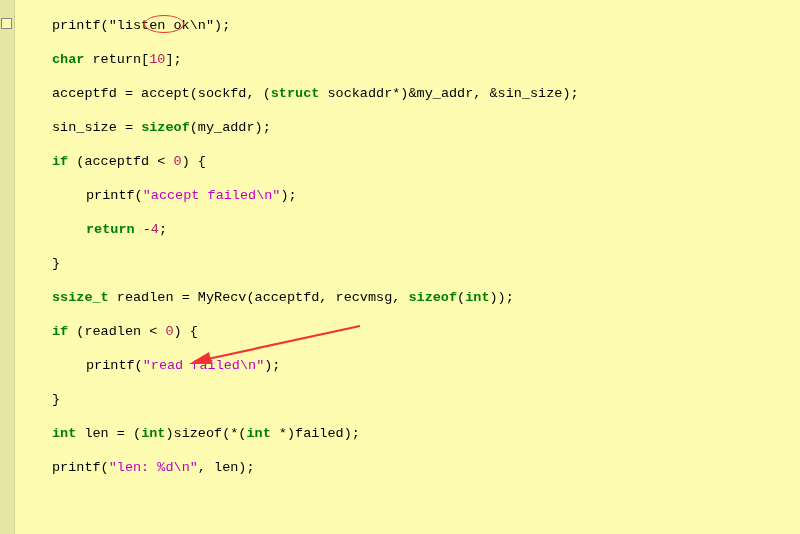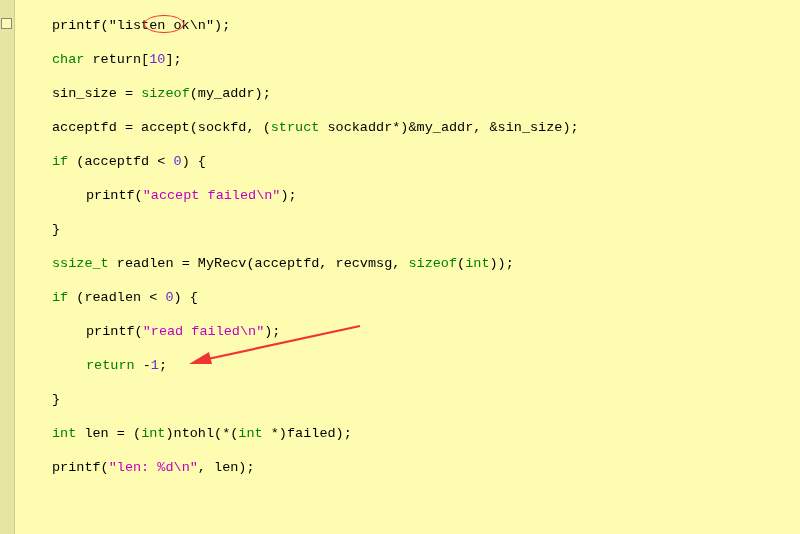--- a/index.html
+++ b/index.html
@@ -31,22 +31,22 @@
   }
   .code{
     position:absolute;
     left:14px;right:0;top:0;
     padding:0 0 0 4px;
     white-space:pre;
   }
   .ln{display:block;height:17px}
   .i1{padding-left:34px}
   .i2{padding-left:68px}
-  .kw{color:#008000;font-weight:normal}
-  .num{color:#6d28d9}
+  .kw{color:#008000;font-weight:bold}
+  .num{color:#be185d}
   .str{color:#c000c0}
   .circle{
     position:absolute;
     border:1.5px solid #f23333;
     border-radius:50%;
     pointer-events:none;
   }
   .arrow{
     position:absolute;
     pointer-events:none;
@@ -57,31 +57,31 @@
 </head>
 <body>
 
 <div class="gutter">
   <div class="bp"></div>
 </div>
 
 <div class="code">
 <span class="ln i1"><span>printf("listen ok\n");</span></span>
 <span class="ln i1"><span class="kw">char</span><span> return[</span><span class="num">10</span><span>];</span></span>
+<span class="ln i1"><span>acceptfd = accept(sockfd, (</span><span class="kw">struct</span><span> sockaddr*)&amp;my_addr, &amp;sin_size);</span></span>
 <span class="ln i1"><span>sin_size = </span><span class="kw">sizeof</span><span>(my_addr);</span></span>
-<span class="ln i1"><span>acceptfd = accept(sockfd, (</span><span class="kw">struct</span><span> sockaddr*)&amp;my_addr, &amp;sin_size);</span></span>
 <span class="ln i1"><span class="kw">if</span><span> (acceptfd &lt; </span><span class="num">0</span><span>) {</span></span>
 <span class="ln i2"><span>printf(</span><span class="str">"accept failed\n"</span><span>);</span></span>
+<span class="ln i2"><span class="kw">return</span><span> -</span><span class="num">4</span><span>;</span></span>
 <span class="ln i1"><span>}</span></span>
 <span class="ln i1"><span class="kw">ssize_t</span><span> readlen = MyRecv(acceptfd, recvmsg, </span><span class="kw">sizeof</span><span>(</span><span class="kw">int</span><span>));</span></span>
 <span class="ln i1"><span class="kw">if</span><span> (readlen &lt; </span><span class="num">0</span><span>) {</span></span>
 <span class="ln i2"><span>printf(</span><span class="str">"read failed\n"</span><span>);</span></span>
-<span class="ln i2"><span class="kw">return</span><span> -</span><span class="num">1</span><span>;</span></span>
 <span class="ln i1"><span>}</span></span>
-<span class="ln i1"><span class="kw">int</span><span> len = (</span><span class="kw">int</span><span>)ntohl(*(</span><span class="kw">int</span><span> *)failed);</span></span>
+<span class="ln i1"><span class="kw">int</span><span> len = (</span><span class="kw">int</span><span>)sizeof(*(</span><span class="kw">int</span><span> *)failed);</span></span>
 <span class="ln i1"><span>printf(</span><span class="str">"len: %d\n"</span><span>, len);</span></span>
 
 
 
 
 
 
 
 
 

